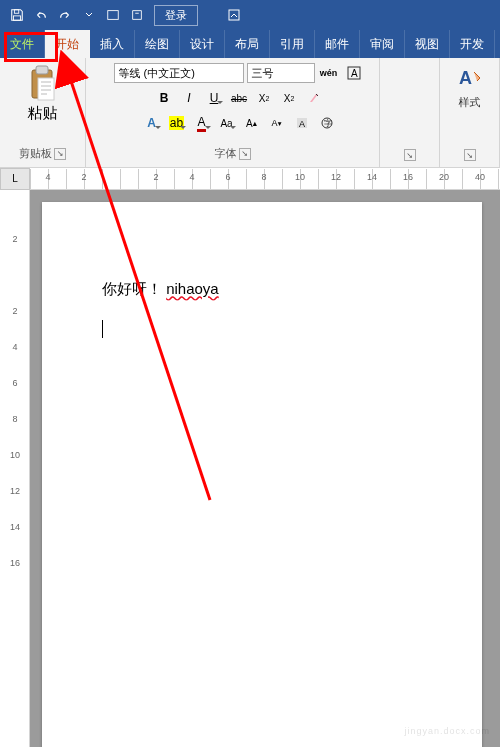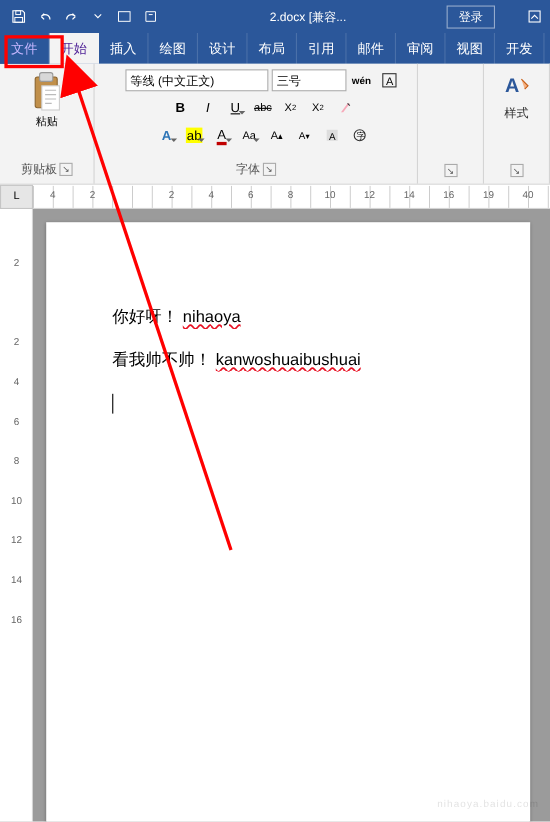--- a/index.html
+++ b/index.html
@@ -8,22 +8,22 @@
 .titlebar { height: 30px; background: #2b579a; display: flex; align-items: center; color: #fff; font-size: 11px; }
 .titlebar .qat { display: flex; gap: 2px; padding: 0 6px; }
 .titlebar .qat-btn { width: 22px; height: 22px; display: flex; align-items: center; justify-content: center; cursor: pointer; }
 .titlebar .title { flex: 1; text-align: center; white-space: nowrap; overflow: hidden; }
 .titlebar .login { border: 1px solid rgba(255,255,255,0.5); padding: 2px 10px; margin-right: 22px; cursor: pointer; font-size: 11px; }
 .titlebar .winbtn { width: 28px; height: 28px; display: flex; align-items: center; justify-content: center; cursor: pointer; }
 .titlebar svg { fill: #fff; stroke: #fff; }
 
 .tabbar { height: 28px; background: #2b579a; display: flex; color: #fff; font-size: 12px; }
 .tab { padding: 0 10px; display: flex; align-items: center; cursor: pointer; border-right: 1px solid rgba(255,255,255,0.15); white-space: nowrap; }
-.tab.active { background: #f3f3f3; color: #4c1d95; }
-.tab.file-tab { background: #2b579a; color: #c4b5fd; }
+.tab.active { background: #f3f3f3; color: #c2410c; }
+.tab.file-tab { background: #2b579a; color: #bef264; }
 
 .ribbon { height: 110px; background: #f3f3f3; border-bottom: 1px solid #d4d4d4; display: flex; }
 .group { border-right: 1px solid #d4d4d4; padding: 4px 6px; display: flex; flex-direction: column; align-items: center; position: relative; }
 .group-label { font-size: 11px; color: #555; margin-top: auto; padding: 2px 0; display: flex; align-items: center; gap: 2px; }
 .group-label .launcher { width: 12px; height: 12px; border: 1px solid #aaa; font-size: 8px; display: inline-flex; align-items: center; justify-content: center; cursor: pointer; }
 
 .clipboard-group { width: 86px; }
 .paste-btn { display: flex; flex-direction: column; align-items: center; cursor: pointer; padding: 2px; }
 .paste-icon { width: 34px; height: 40px; position: relative; }
 .clip-tools { position: absolute; right: 4px; top: 6px; display: flex; flex-direction: column; gap: 2px; }
@@ -99,21 +99,20 @@
         <svg width="14" height="14" viewBox="0 0 16 16">
           <rect x="2" y="3" width="12" height="10" fill="none" stroke="#fff"></rect>
         </svg>
       </div>
     <div class="qat-btn">
         <svg width="14" height="14" viewBox="0 0 16 16">
           <path d="M3 3h10v10H3zM6 6h4" fill="none" stroke="#fff"></path>
         </svg>
       </div>
   </div>
-  <div class="title">2.docx [兼容...</div>
   <div class="login">登录</div>
   <div class="winbtn">
       <svg width="12" height="12" viewBox="0 0 12 12">
         <rect x="1" y="1" width="10" height="10" fill="none" stroke="#fff"></rect>
         <path d="M3 8l3-3 3 3" fill="none" stroke="#fff"></path>
       </svg>
     </div>
 </div>
 
 <div class="tabbar">
@@ -135,21 +134,21 @@
   <div class="group clipboard-group">
     <div class="paste-btn">
       <div class="paste-icon">
         <svg width="34" height="40" viewBox="0 0 34 40">
             <rect x="6" y="6" width="20" height="28" rx="2" fill="#c08f4a" stroke="#8a6430"></rect>
             <rect x="10" y="2" width="12" height="8" rx="2" fill="#d8d8d8" stroke="#999"></rect>
             <rect x="12" y="14" width="16" height="22" fill="#fff" stroke="#ccc"></rect>
             <path d="M15 18h10M15 22h10M15 26h10M15 30h6" stroke="#bbb"></path>
           </svg>
       </div>
-      <span style="font-size:10px;">粘贴</span>
+      <span style="font-size:15px;">粘贴</span>
     </div>
     <div class="clip-tools">
       <div class="tool">
           <svg width="16" height="16" viewBox="0 0 16 16">
             <circle cx="4" cy="12" r="2" fill="none" stroke="#555"></circle>
             <circle cx="12" cy="12" r="2" fill="none" stroke="#555"></circle>
             <path d="M5 10L12 2M11 10L4 2" stroke="#555"></path>
           </svg>
         </div>
     </div>
@@ -243,21 +242,21 @@
         <span>2</span>
         <span></span>
         <span>2</span>
         <span>4</span>
         <span>6</span>
         <span>8</span>
         <span>10</span>
         <span>12</span>
         <span>14</span>
         <span>16</span>
-        <span>19</span>
+        <span>20</span>
         <span>40</span>
         <span>22</span>
     </div>
   </div>
 </div>
 
 <div class="doc-area">
   <div class="vruler">
     <div class="vruler-scale">
       <span class="vnum" style="top:8px"></span>
@@ -269,32 +268,31 @@
       <span class="vnum" style="top:224px">8</span>
       <span class="vnum" style="top:260px">10</span>
       <span class="vnum" style="top:296px">12</span>
       <span class="vnum" style="top:332px">14</span>
       <span class="vnum" style="top:368px">16</span>
     </div>
   </div>
   <div class="doc-scroll">
     <div class="page">
       <p><span>你好呀！</span> <span class="spellerr">nihaoya</span></p>
-      <p><span>看我帅不帅！</span> <span class="spellerr">kanwoshuaibushuai</span></p>
       <p><span class="cursor"></span></p>
     </div>
   </div>
 </div>
 
 <div class="red-box" style="left:4px; top:32px; width:54px; height:30px;"></div>
 
 <svg class="red-arrow" style="left:0;top:0;" width="500" height="747">
   <defs>
       <marker id="ah" markerWidth="12" markerHeight="12" refX="2" refY="6" orient="auto">
         <path d="M0 0L12 6L0 12z" fill="#ff0000"></path>
       </marker>
     </defs>
   <line x1="210" y1="500" x2="70" y2="78" stroke="#ff0000" stroke-width="3" marker-end="url(#ah)"></line>
 </svg>
 
 <div class="watermark">
-  <div class="sub">nihaoya.baidu.com</div>
+  <div class="sub">jingyan.docx.com</div>
 </div>
 
 </body></html>

